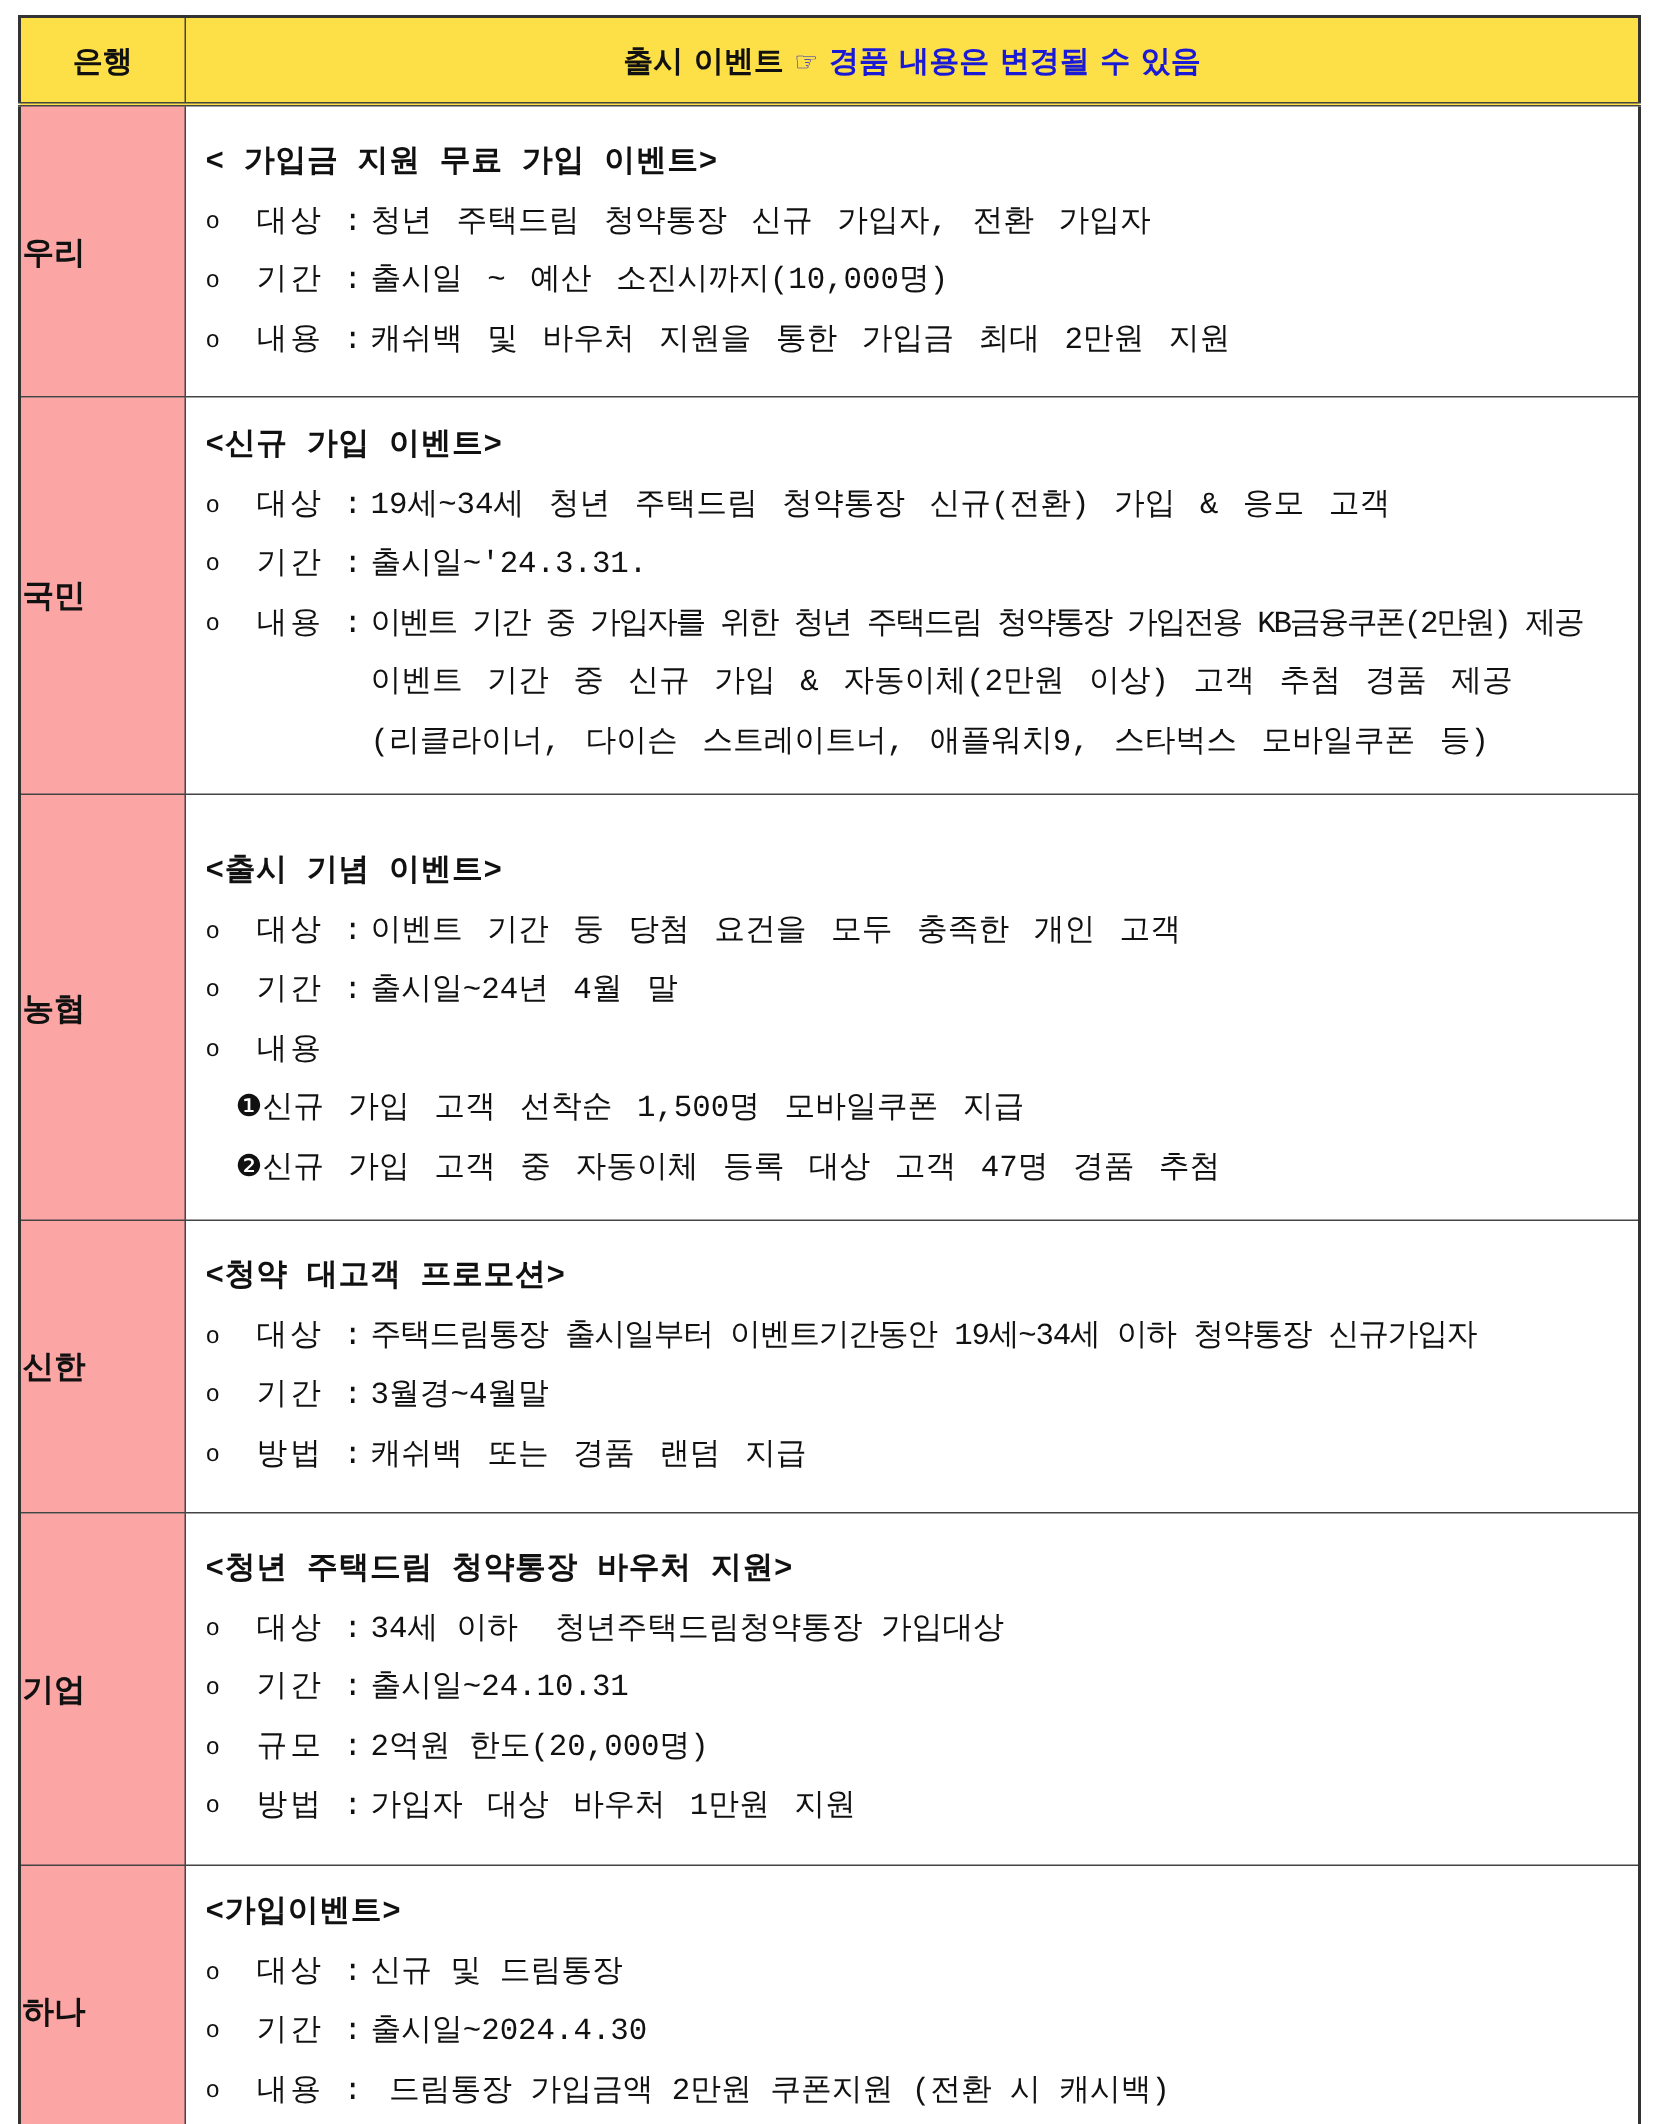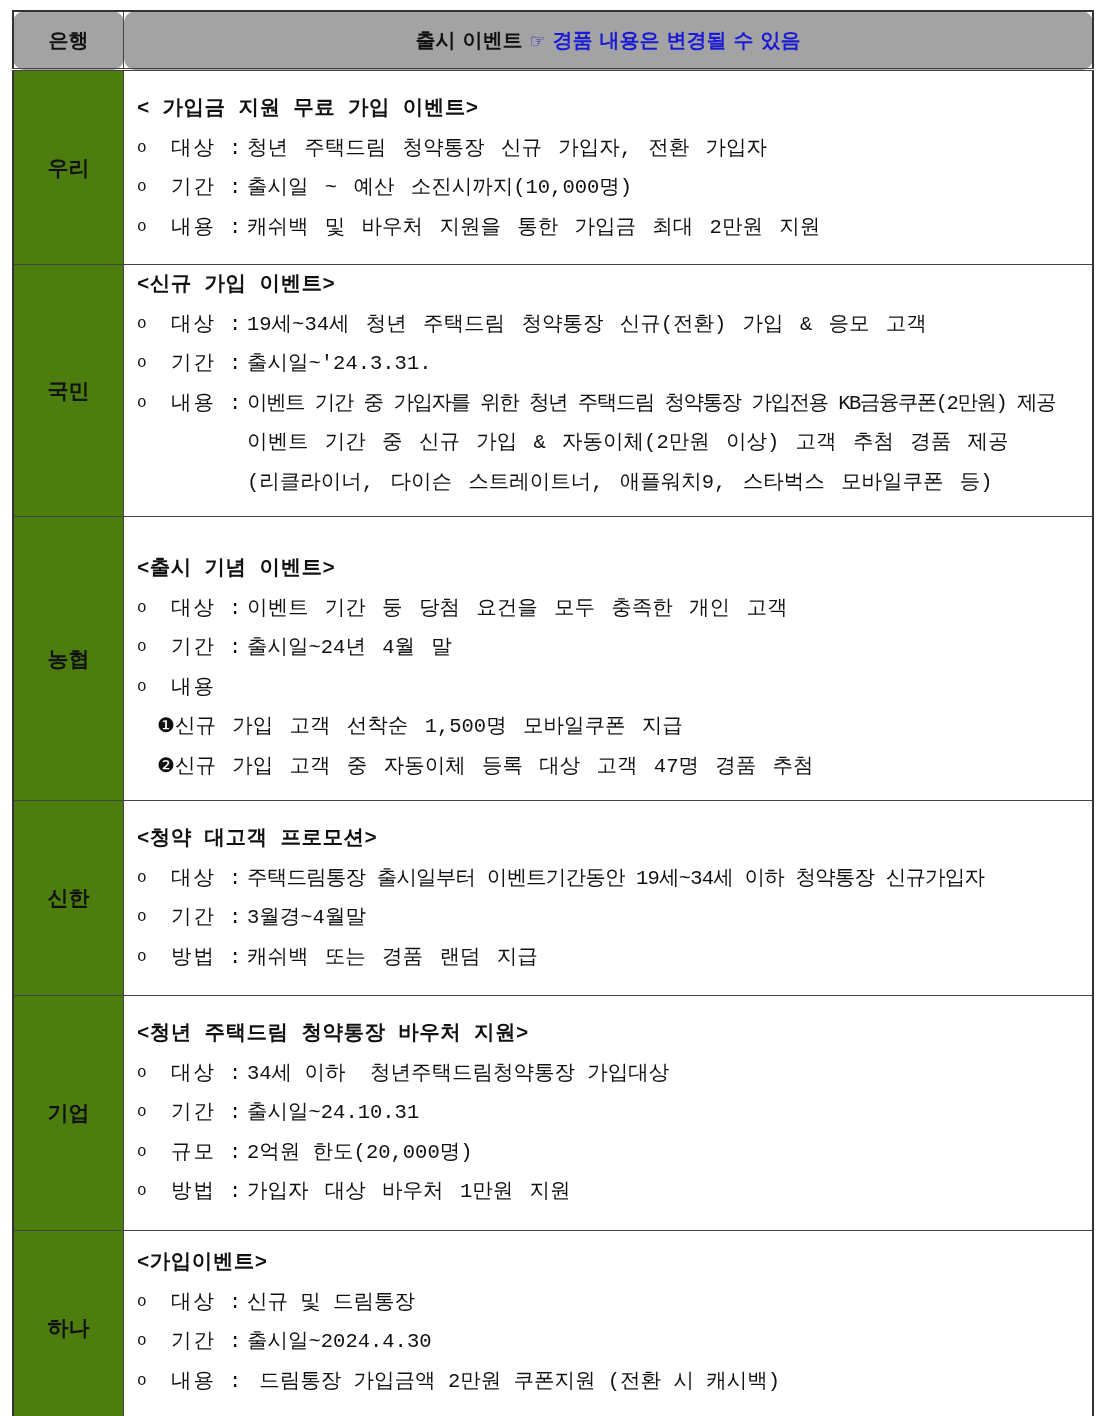--- a/index.html
+++ b/index.html
@@ -6,25 +6,25 @@
   body { width: 1106px; height: 1416px; position: relative; font-family: "DejaVu Sans", "Liberation Sans", sans-serif; color: #111; }
   table.events {
     position: absolute; left: 12px; top: 10px;
     width: 1082px; border-collapse: collapse;
     border: 2px solid #333;
   }
   table.events td, table.events th {
     border: 1.5px solid #444;
     border-left: 1.5px solid #444; border-right: 1.5px solid #444;
   }
-  th { background: #a3a3a3; height: 56px; font-size: 20px; font-weight: bold; padding: 0; border-bottom: 3px double #444 !important; border-radius: 12px; }
+  th { background: #fde047; height: 56px; font-size: 20px; font-weight: bold; padding: 0; border-bottom: 3px double #444 !important; }
   th.bank-col { width: 109px; }
   th .note { color: #1a1ad6; }
   th .hand { color: #1a1ad6; font-weight: normal; font-size: 18px; }
-  td.bank { background: #4d7c0f; text-align: center; font-size: 21px; font-weight: bold; vertical-align: middle; }
+  td.bank { background: #fca5a5; font-size: 21px; font-weight: bold; vertical-align: middle; }
   td.content { padding: 12px 12px 14px 13px; vertical-align: top; font-size: 20.5px; line-height: 39.5px; font-family: Liberation Mono, monospace; }
   .title { font-weight: bold; letter-spacing: 0.5px; }
   .item { display: flex; white-space: nowrap; }
   .bullet { display: inline-block; width: 34px; font-size: 16px; }
   .key { display: inline-block; width: 58px; letter-spacing: 2px; }
   .sep { display: inline-block; width: 18px; }
   .val { white-space: nowrap; }
   .cont { padding-left: 110px; white-space: nowrap; }
   .num-item { padding-left: 20px; white-space: nowrap; }
   .num-icon { font-size: 20px; }
@@ -67,21 +67,21 @@
             <span class="bullet">o</span>
             <span class="key">내용</span>
             <span class="sep">:</span>
             <span class="val">캐쉬백 및 바우처 지원을 통한 가입금 최대 2만원 지원</span>
           </div>
       </td>
     </tr>
 
     <tr style="height:233px">
       <td class="bank">국민</td>
-      <td class="content" style="padding-top:0px">
+      <td class="content" style="padding-top:13px">
         <div class="title">&lt;신규 가입 이벤트&gt;</div>
         <div class="item word-sp">
             <span class="bullet">o</span>
             <span class="key">대상</span>
             <span class="sep">:</span>
             <span class="val">19세~34세 청년 주택드림 청약통장 신규(전환) 가입 &amp; 응모 고객</span>
           </div>
         <div class="item">
             <span class="bullet">o</span>
             <span class="key">기간</span>

